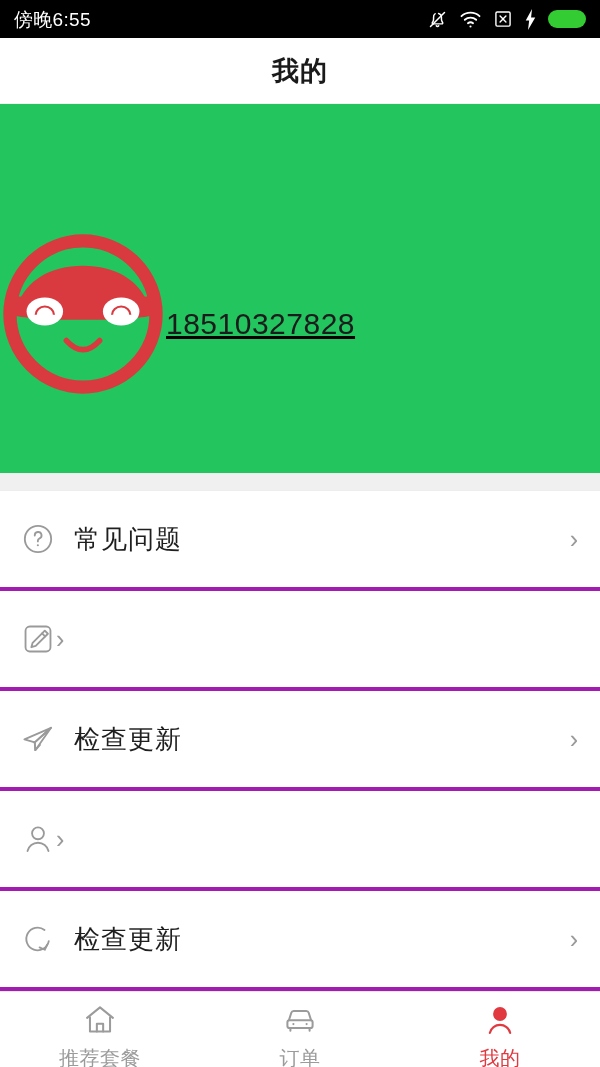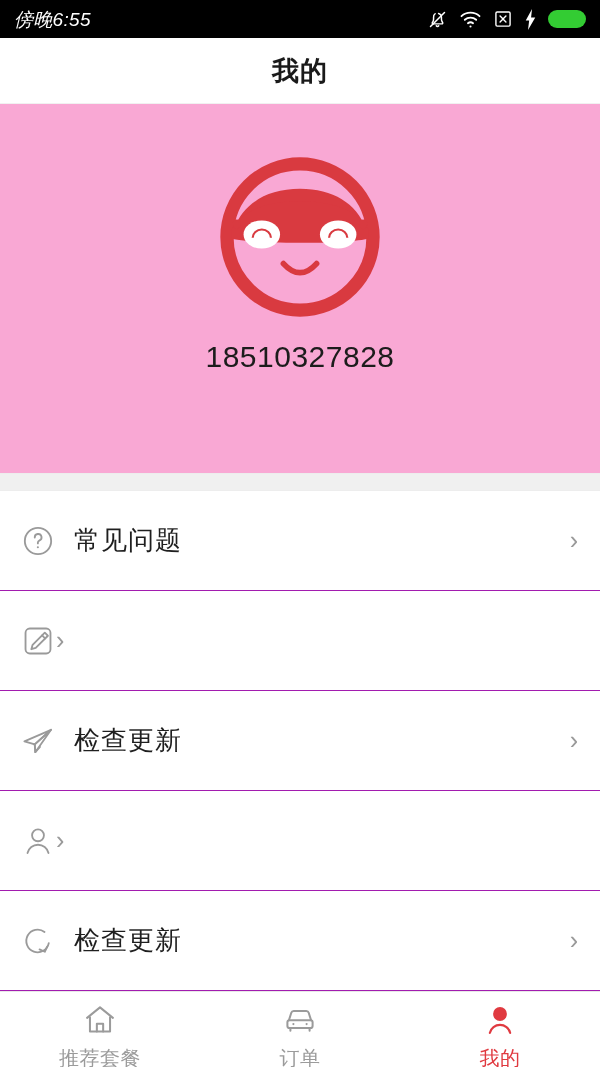--- a/index.html
+++ b/index.html
@@ -27,21 +27,20 @@
   .status-bar {
     height: 38px;
     background: #000000;
     color: #ffffff;
     display: flex;
     align-items: center;
     justify-content: space-between;
     padding: 0 14px;
     box-sizing: border-box;
     flex: 0 0 auto;
-    font-style: italic;
   }
   .status-clock {
     font-size: 19px;
     letter-spacing: 0.3px;
     color: #ffffff;
     line-height: 1;
   }
   .status-icons {
     display: flex;
     align-items: center;
@@ -68,28 +67,28 @@
   }
   .title-text {
     font-size: 27px;
     font-weight: bold;
     color: #1a1a1a;
     letter-spacing: 1px;
   }
 
   
   .profile {
-    background: #f9a8d4;
+    background: #22c55e;
     flex: 0 0 auto;
     height: 369px;
     display: flex;
-    flex-direction: column;
     align-items: center;
     padding-top: 50px;
     box-sizing: border-box;
+    text-decoration: underline;
   }
   .avatar {
     width: 166px;
     height: 166px;
   }
   .phone-number {
     margin-top: 20px;
     font-size: 30px;
     color: #1c1c1c;
     letter-spacing: 0.5px;
@@ -109,21 +108,21 @@
   .menu-list {
     background: #ffffff;
     flex: 0 0 auto;
   }
   .menu-row {
     height: 100px;
     display: flex;
     align-items: center;
     padding: 0 22px 0 20px;
     box-sizing: border-box;
-    border-bottom: 1px solid #a21caf;
+    border-bottom: 4px solid #a21caf;
     background: #ffffff;
   }
   .menu-icon {
     width: 36px;
     height: 36px;
     flex: 0 0 36px;
     display: flex;
     align-items: center;
     justify-content: center;
   }

